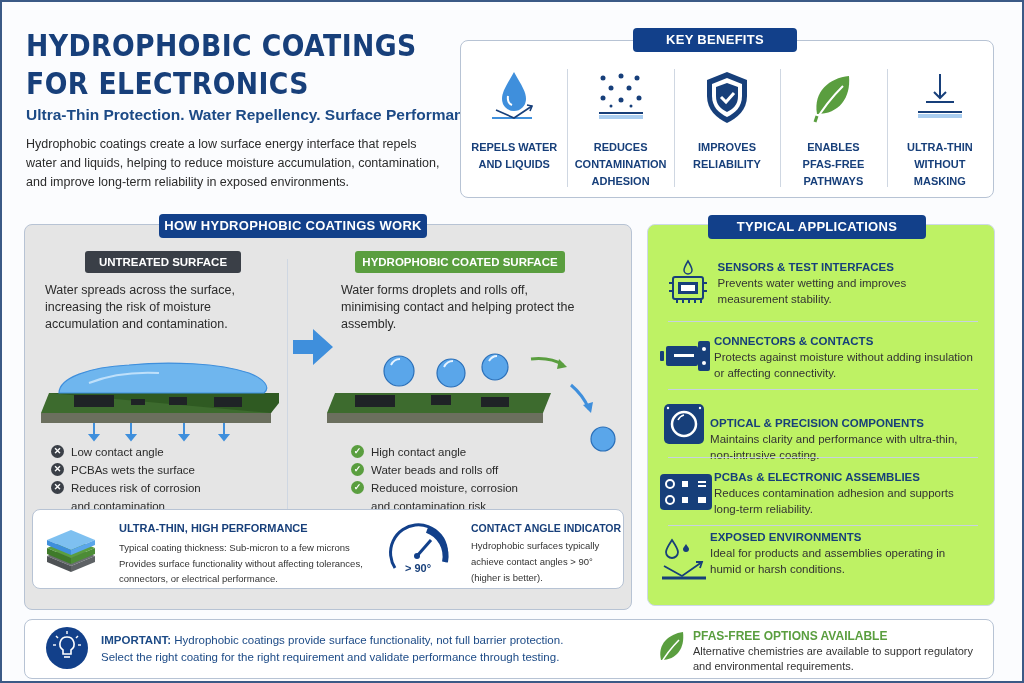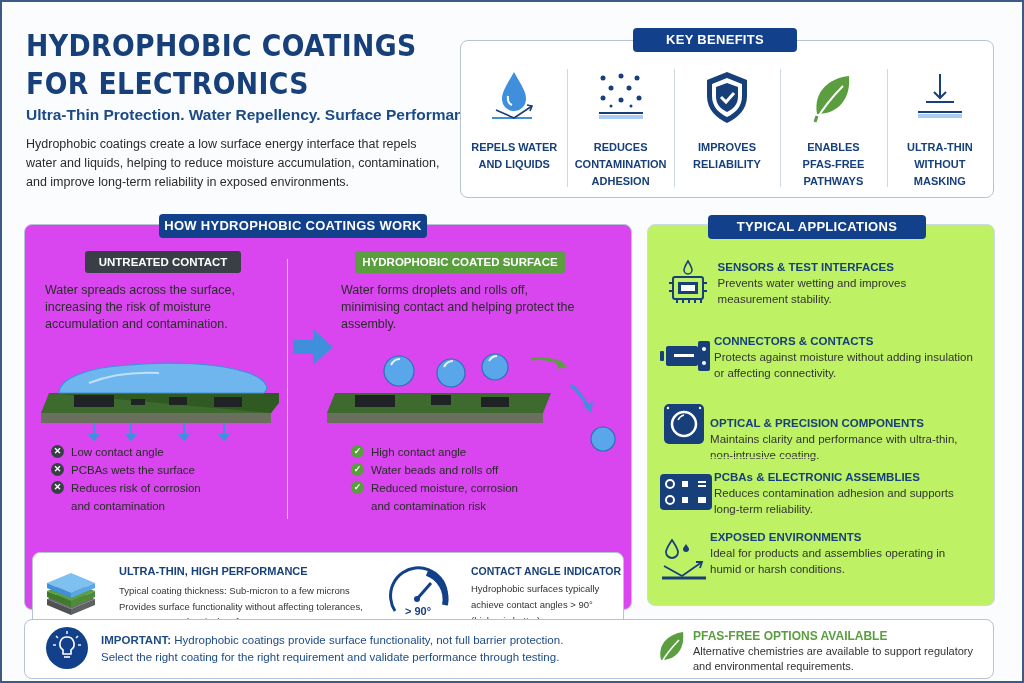--- a/index.html
+++ b/index.html
@@ -10,27 +10,27 @@
 .subtitle{left:24px;top:104px;font-size:15.5px;color:#1c4a86;font-weight:bold;white-space:nowrap}
 .intro{left:24px;top:133px;width:420px;font-size:12.5px;line-height:19px;color:#2b2b2b}
 .box{border:1px solid #b7c3d4;border-radius:8px;background:#fff}
 .pill{background:#12408a;color:#fff;font-weight:bold;font-size:13px;text-align:center;border-radius:4px;line-height:24px;letter-spacing:0.3px}
 .kb{left:458px;top:38px;width:534px;height:158px}
 .kb-items{position:absolute;left:0;top:0;width:100%;height:100%;display:flex;padding-top:22px}
 .kb-item{flex:1;display:flex;flex-direction:column;align-items:center;position:relative}
 .kb-item+.kb-item::before{content:"";position:absolute;left:0;top:6px;height:118px;border-left:1px solid #cfd7e2}
 .kb-icon{height:70px;width:70px;display:flex;align-items:center;justify-content:center}
 .kb-label{margin-top:6px;text-align:center;font-size:11px;font-weight:bold;color:#173f7a;line-height:17px}
-.how{left:22px;top:222px;width:608px;height:386px;background:#d946ef}
+.how{left:22px;top:222px;width:608px;height:386px;background:#e5e5e5}
 .col-title{font-size:11.5px;font-weight:bold;color:#fff;text-align:center;border-radius:3px;line-height:22px}
 .col-desc{font-size:12.5px;line-height:17px;color:#2b2b2b}
 .list{font-size:11.5px;line-height:18px;color:#2b2b2b}
 .list li{list-style:none;display:flex;align-items:flex-start;gap:7px}
 .list .ic{width:13px;height:13px;border-radius:50%;color:#fff;font-size:9px;line-height:13px;text-align:center;flex:none;margin-top:2px;font-weight:bold}
-.inner{left:30px;top:550px;width:592px;height:100px}
+.inner{left:30px;top:507px;width:592px;height:80px}
 .apps{left:645px;top:222px;width:348px;height:382px;background:#bef264;border:1px solid #cdd9e8;border-radius:8px}
 .app-row{position:absolute;left:10px;width:320px;height:66px;display:flex}
 .app-row .aic{width:70px;display:flex;align-items:center;justify-content:center}
 .app-h{font-size:11.5px;font-weight:bold;color:#173f7a;line-height:16px}
 .app-d{font-size:11.5px;line-height:16px;color:#333}
 .sep{position:absolute;left:20px;width:310px;border-top:1px solid #c7d2e0}
 .bottom{left:22px;top:617px;width:970px;height:60px}
 </style>
 </head>
 <body>
@@ -129,21 +129,21 @@
             <div>MASKING</div>
           </div>
       </div>
     </div>
   </div>
 
   <div class="abs box how">
     <div class="abs pill" style="left:134px;top:-11px;width:268px">HOW HYDROPHOBIC COATINGS WORK</div>
     <div class="abs" style="left:262px;top:34px;height:260px;border-left:1px solid #cfd7e2"></div>
 
-    <div class="abs col-title" style="left:60px;top:26px;width:156px;background:#3a3f47">UNTREATED CONTACT</div>
+    <div class="abs col-title" style="left:60px;top:26px;width:156px;background:#3a3f47">UNTREATED SURFACE</div>
     <div class="abs col-desc" style="left:20px;top:57px;width:236px">Water spreads across the surface, increasing the risk of moisture accumulation and contamination.</div>
     <div class="abs" style="left:14px;top:118px;width:250px;height:100px">
       <svg width="250" height="100" viewBox="0 0 250 100">
         <path d="M10 50 L240 50 L232 70 L2 70z" fill="#3d6b2e"></path>
         <path d="M2 70 L232 70 L232 80 L2 80z" fill="#6b6f5e"></path>
         <path d="M10 50 L240 50 L240 60 L232 70z" fill="#2f5a22"></path>
         <rect x="35" y="52" width="40" height="12" fill="#1f2326"></rect>
         <rect x="92" y="56" width="14" height="6" fill="#1f2326"></rect>
         <rect x="130" y="54" width="18" height="8" fill="#1f2326"></rect>
         <rect x="175" y="54" width="28" height="10" fill="#1f2326"></rect>

